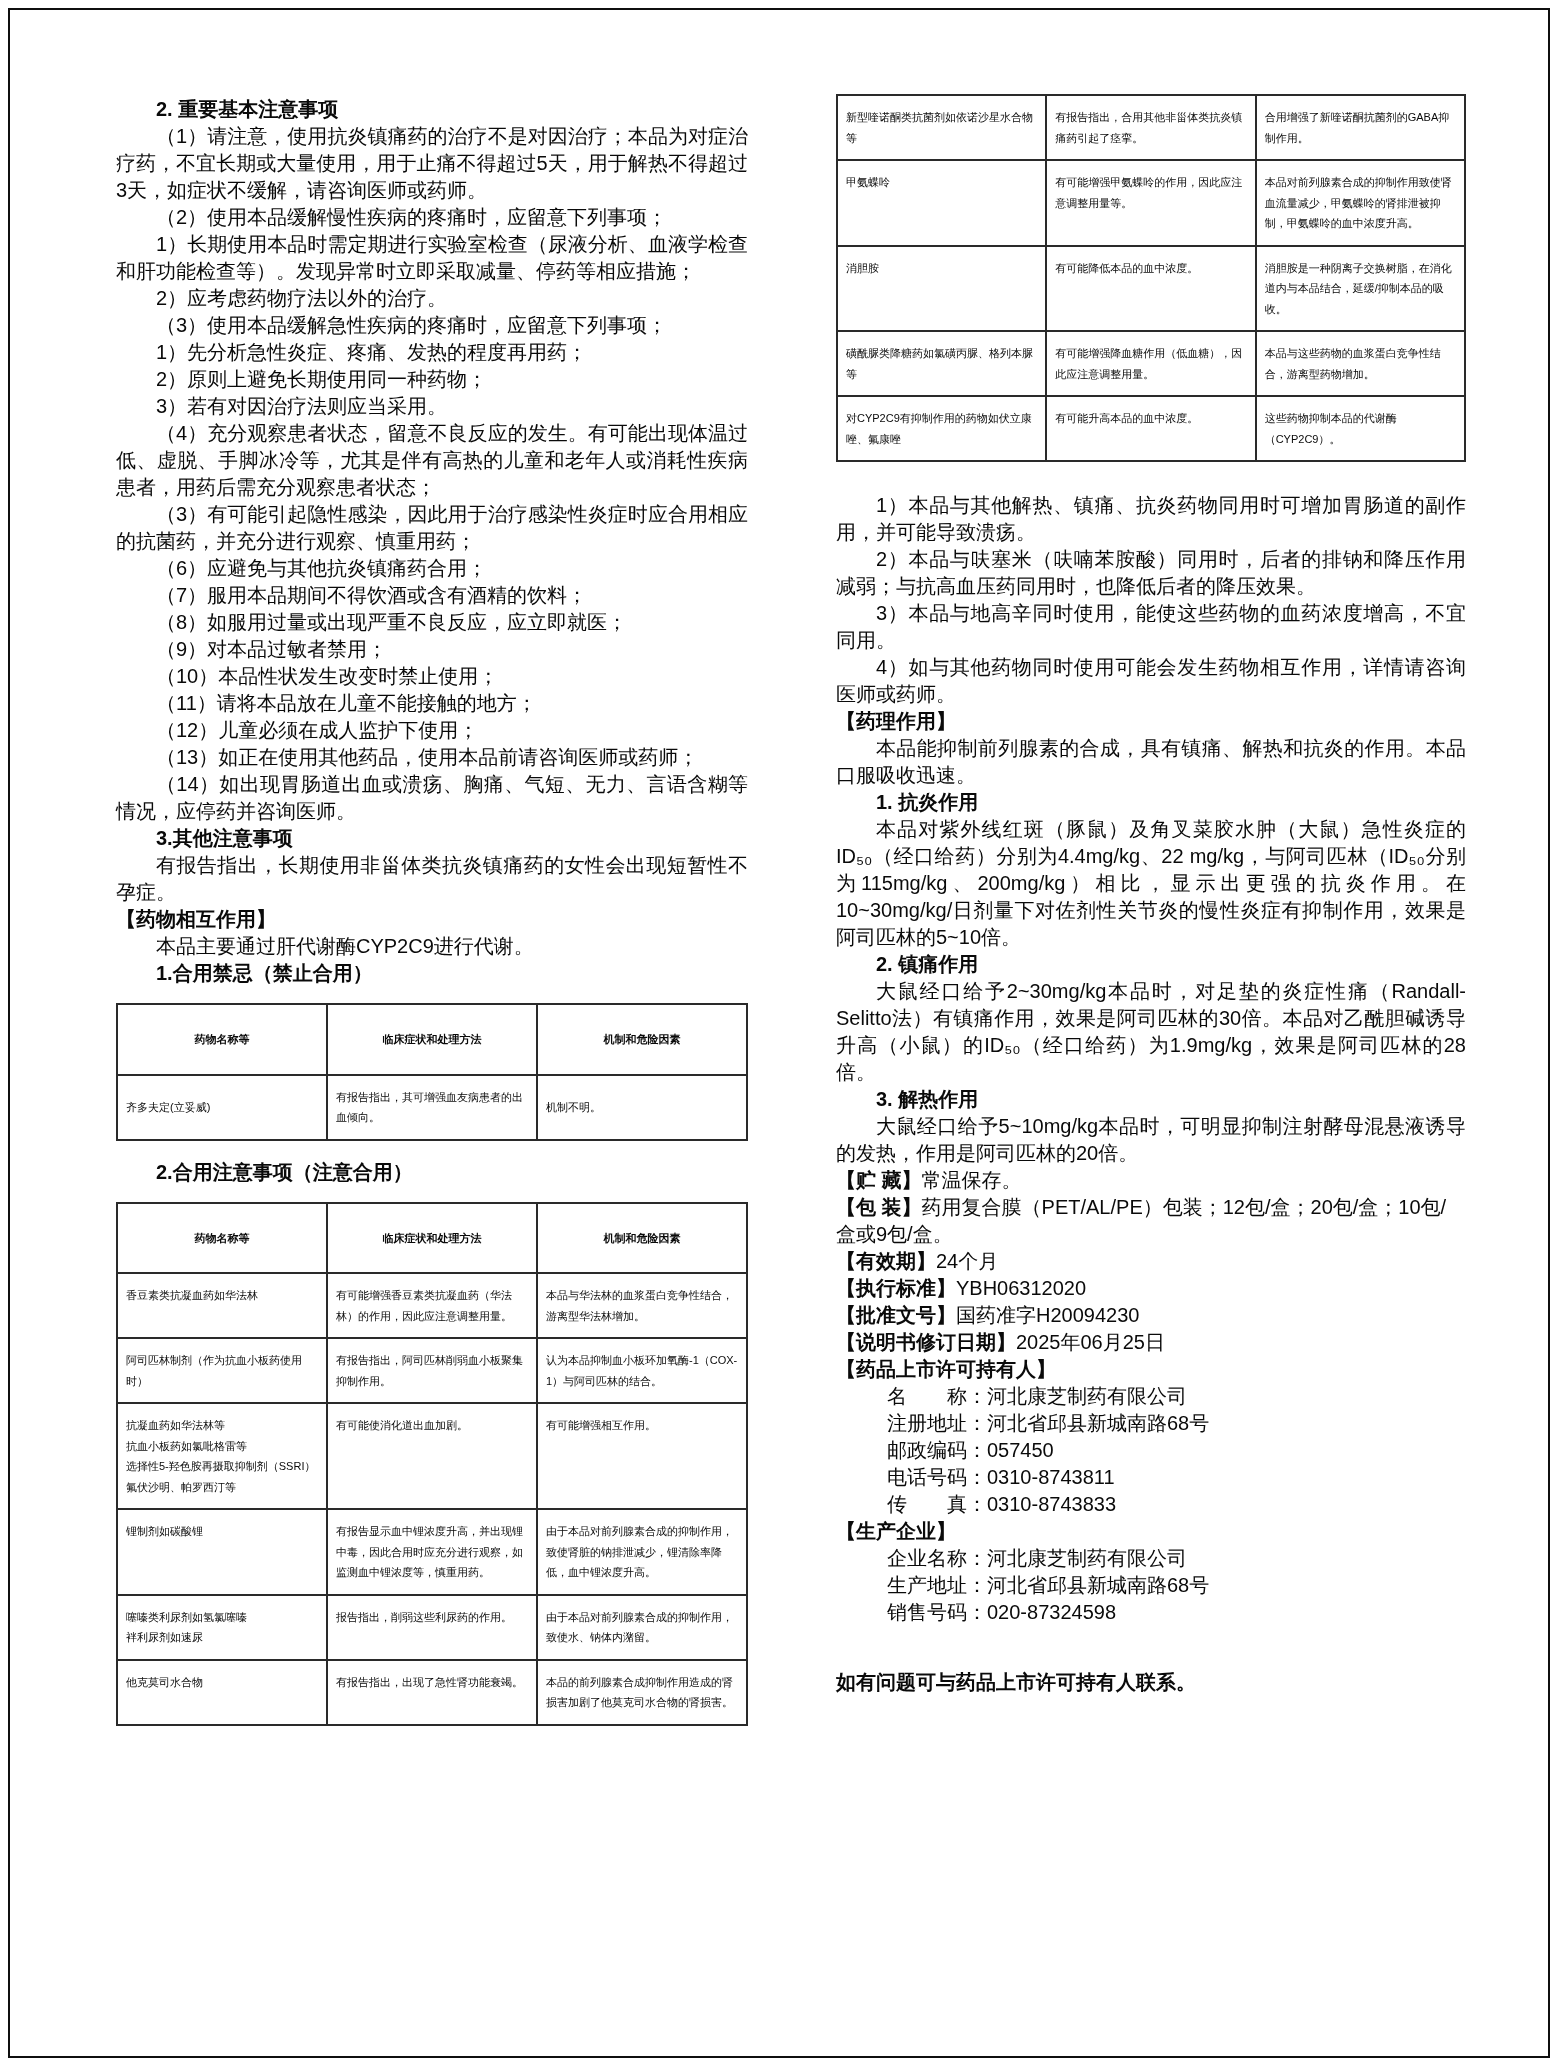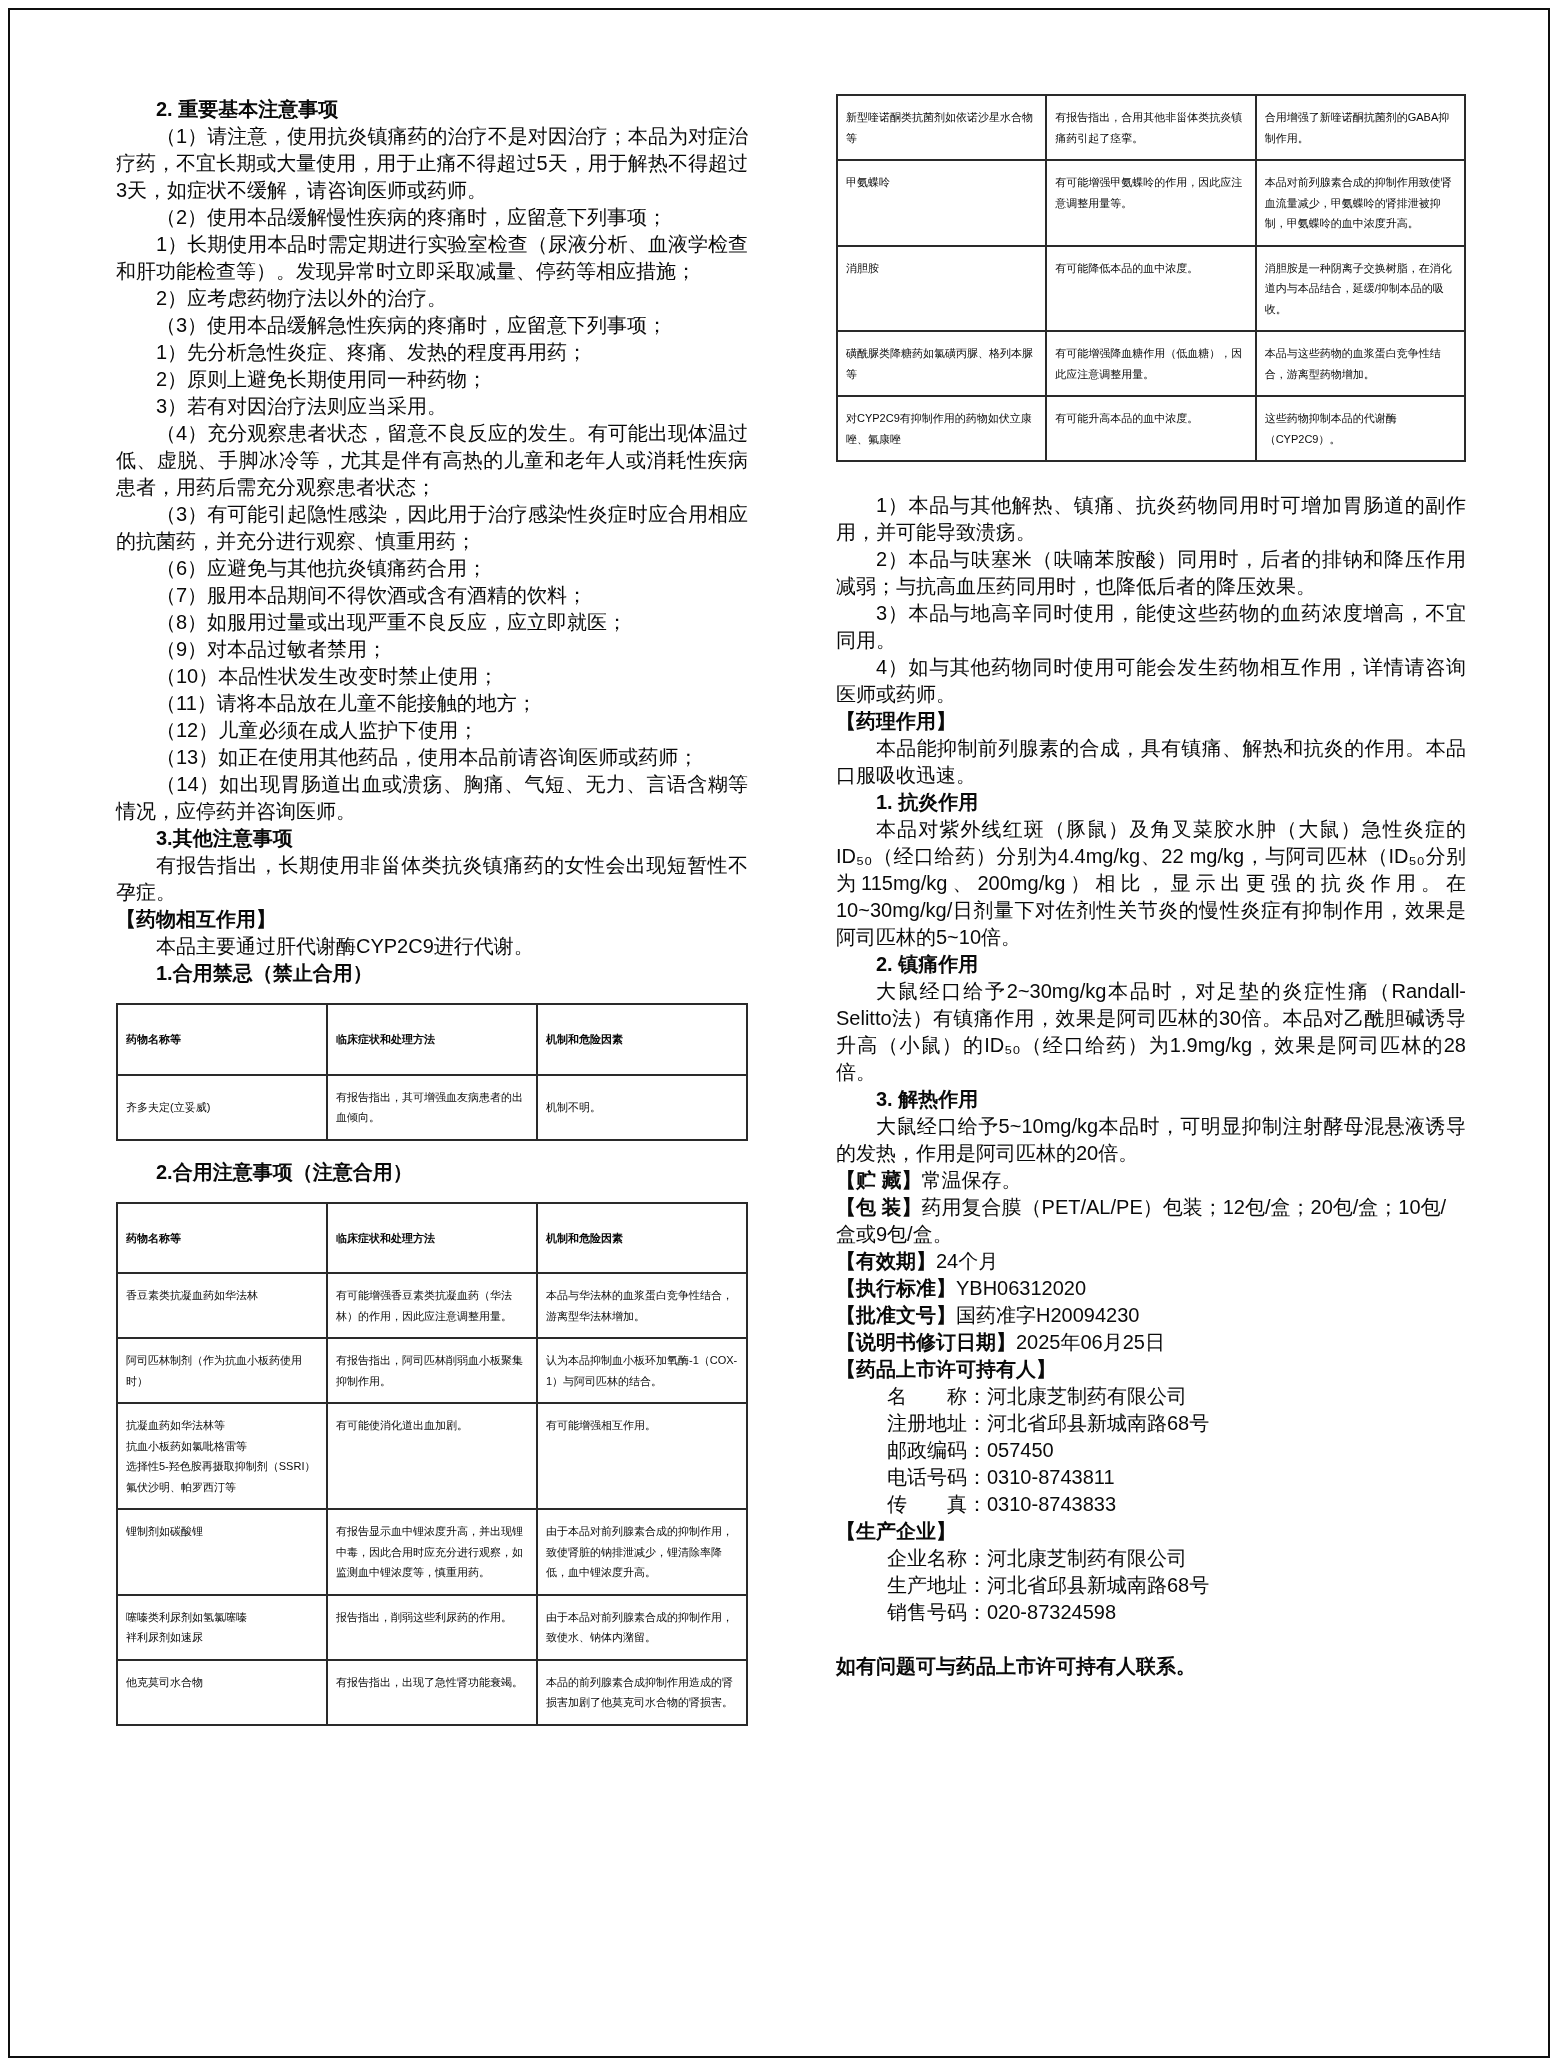--- a/index.html
+++ b/index.html
@@ -14,36 +14,36 @@
   }
   .col{position:absolute;font-size:20px;line-height:27px;}
   .col-left{left:106px;top:86px;width:632px;}
   .col-right{left:826px;top:78px;width:630px;}
   .blk{margin:0;}
   .blk-para{text-indent:2em;text-align:justify;}
   .blk-num-heading{font-weight:bold;text-indent:2em;}
   .blk-bracket-head{font-weight:bold;}
   .blk-bracket b{font-weight:bold;}
   .blk-indent{padding-left:2.55em;}
-  .blk-bold-flush{font-weight:bold;margin-top:27px;}
+  .blk-bold-flush{font-weight:bold;margin-top:43px;}
   table.tbl{
     width:100%;border-collapse:collapse;table-layout:fixed;
     margin:16px 0 18px;
   }
   .col-right table.tbl{margin:6px 0 30px;}
   table.tbl th,table.tbl td{
     border:2px solid #2a2a2a;
     font-size:11px;line-height:20.5px;
     padding:11px 8px;
     vertical-align:top;
     white-space:pre-line;
     word-break:break-word;
   }
   table.tbl th{
-    font-weight:bold;text-align:left;vertical-align:middle;
+    font-weight:bold;text-align:center;vertical-align:middle;
     padding:24px 8px;white-space:normal;
   }
   table.tbl.v-mid td{vertical-align:middle;}
 </style>
 </head>
 <body>
 
 <div class="sheet">
 
   <div class="col col-left">

